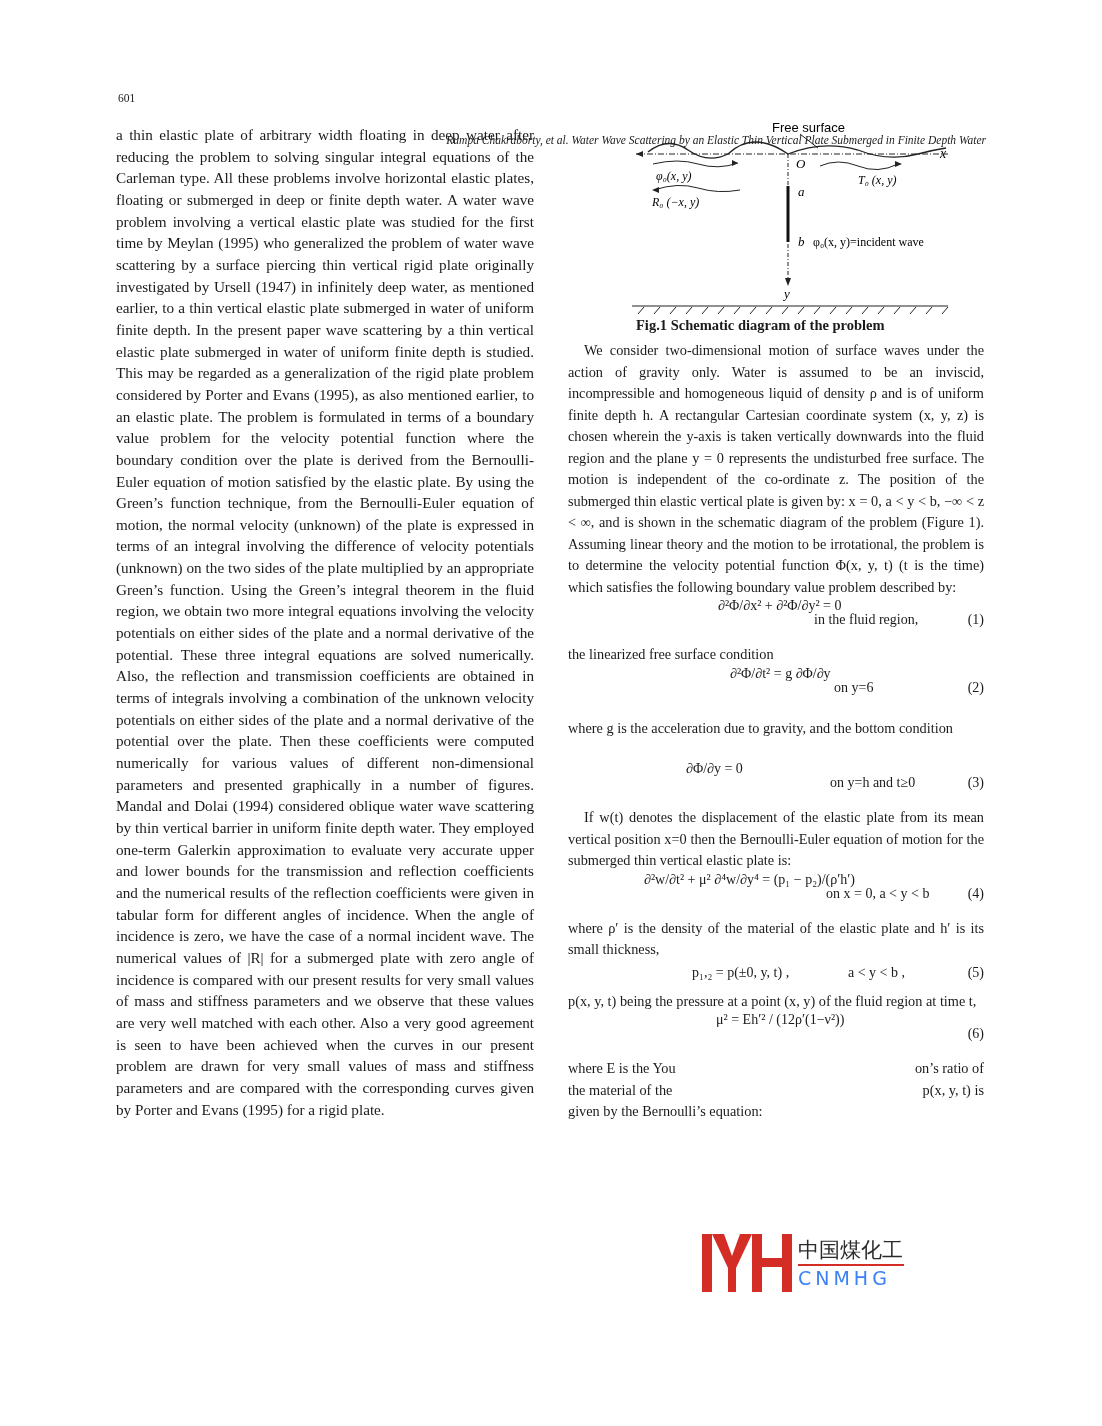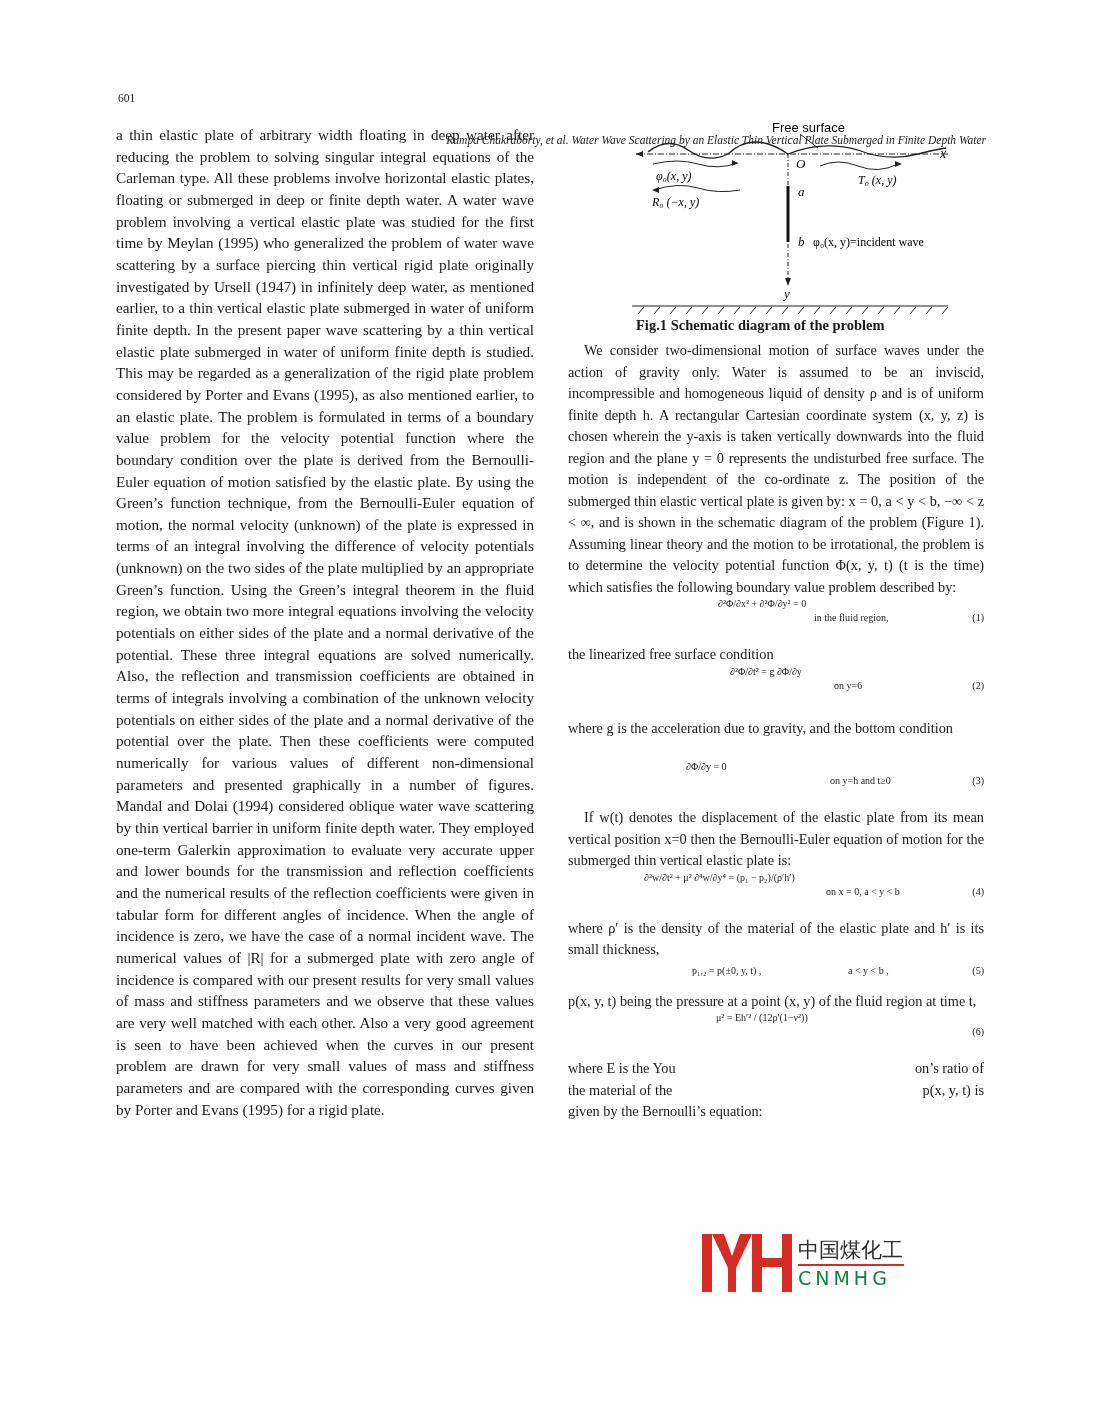--- a/index.html
+++ b/index.html
@@ -15,30 +15,30 @@
   .col-right { position:absolute; left:568px; top:118px; width:416px; }
 
   .figure { position:relative; width:416px; height:222px; }
   .figure svg { position:absolute; left:0; top:0; }
   .fig-caption { position:absolute; left:68px; top:199px; font-weight:bold; font-size:14.5px; }
 
   .section-title { font-weight:bold; font-size:20px; margin:26px 0 10px 0; }
   .para { font-size:14.3px; line-height:21.5px; text-align:justify; margin:0; }
   .indent { text-indent:16px; }
 
-  .eq-row { position:relative; height:46px; font-size:10px; }
+  .eq-row { position:relative; height:46px; font-size:14px; }
   .eq-row .eq-num { position:absolute; right:0; top:14px; }
   .eq-row .cond { position:absolute; top:14px; }
   .eq-body { position:absolute; top:0; display:flex; align-items:center; gap:3px; }
 
   .watermark { position:absolute; left:702px; top:1234px; width:210px; height:58px; }
   .wm-box { position:absolute; left:0; top:0; width:92px; height:58px; }
   .wm-cn { position:absolute; left:96px; top:2px; font-family:"DejaVu Sans", sans-serif; font-size:21px; color:#2b2b2b; white-space:nowrap;text-align:center; }
   .wm-line { position:absolute; left:96px; top:30px; width:106px; height:2px; background:#d42d26; }
-  .wm-en { position:absolute; left:96px; top:33px; font-family:"DejaVu Sans", sans-serif; font-size:19px; letter-spacing:4px; color:#15803d; }
+  .wm-en { position:absolute; left:96px; top:33px; font-family:"DejaVu Sans", sans-serif; font-size:19px; letter-spacing:4px; color:#3b82f6; }
 </style>
 </head>
 <body>
 
 <div class="running-head">
   <span class="page-num">601</span>
   <span class="run-title">Rumpa Chakraborty, et al. Water Wave Scattering by an Elastic Thin Vertical Plate Submerged in Finite Depth Water</span>
 </div>
 
 <div class="col-left">

